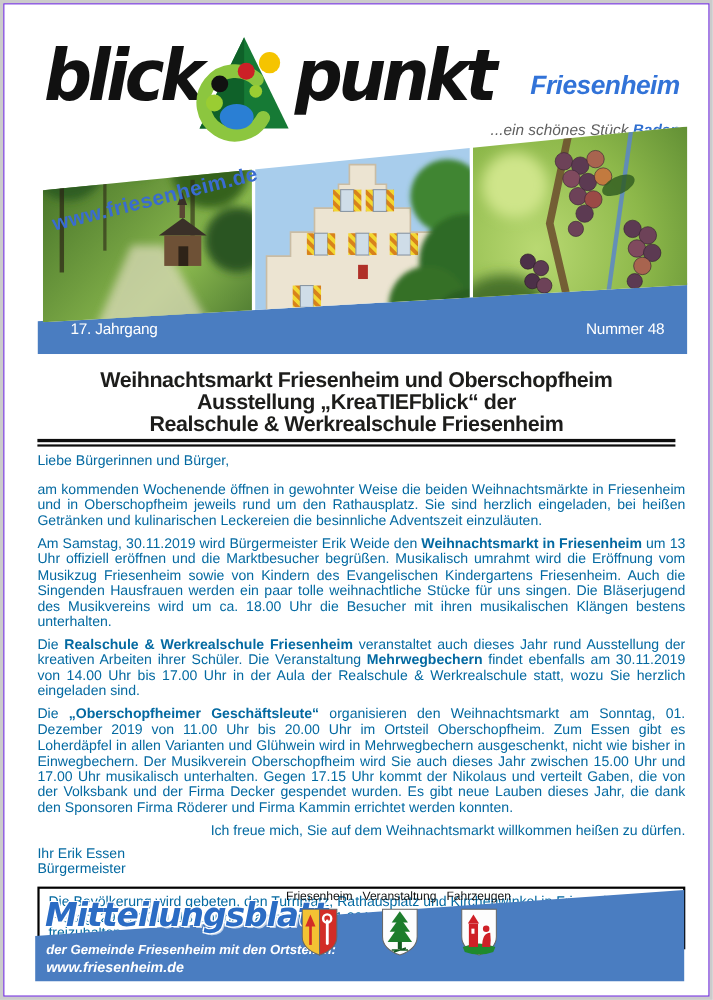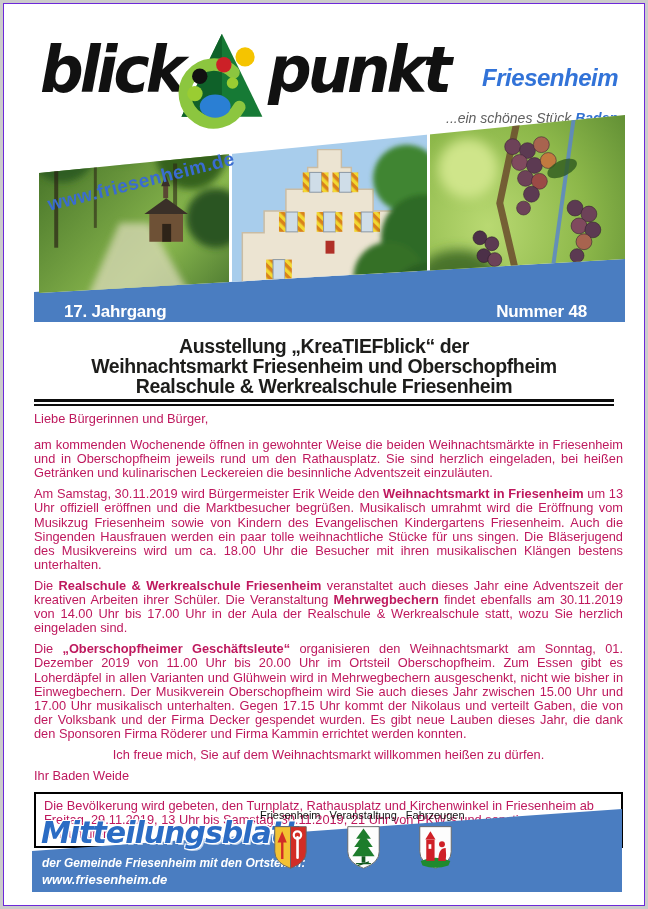--- a/index.html
+++ b/index.html
@@ -23,38 +23,38 @@
         font-size:19px;font-weight:bold;color:#3a6cd0;letter-spacing:0.5px;z-index:6;}
 
   
   .photo-area{position:absolute;left:30px;top:105px;width:591px;height:213px;}
   .blue-band{position:absolute;inset:0;background:#4a7dc1;
         clip-path:polygon(0px 183px,591px 148px,591px 213px,0px 213px);z-index:1;}
   .photo-strip{position:absolute;inset:0;background:#fff;display:flex;gap:3px;z-index:2;
         clip-path:polygon(5px 64px,591px 6px,591px 150px,5px 184px);}
   .photo-strip svg{flex:1;height:100%;display:block;}
   .issue-bar{position:absolute;left:0;right:0;top:182px;height:31px;z-index:3;display:flex;
-        align-items:flex-end;justify-content:center;color:#fff;font-weight:bold;font-size:17px;
+        align-items:flex-start;justify-content:center;color:#fff;font-weight:normal;font-size:14px;
         letter-spacing:-0.2px;}
   .issue-vol{position:absolute;left:30px;}
-  .issue-num{position:absolute;right:38px;}
+  .issue-num{position:absolute;right:21px;}
 
   
   .title-block{position:absolute;left:0;right:0;top:332px;text-align:center;color:#1d1d1b;
         font-weight:bold;font-size:19.5px;line-height:20px;letter-spacing:-0.4px;}
   .rule{position:absolute;left:30px;right:30px;background:#0d0d0d;}
   .rule-thick{top:395px;height:3px;}
   .rule-thin{top:400px;height:2px;}
 
   
   .letter{position:absolute;left:30px;width:589px;top:408px;font-size:12.8px;line-height:14.1px;
-        color:#be185d;text-align:justify;}
+        color:#0369a1;text-align:justify;}
   .letter p{margin:0 0 7px 0;}
   .letter .salutation{margin-bottom:12px;text-align:left;}
-  .letter .closing{text-align:center;}
+  .letter .closing{text-align:right;}
   .letter .sig{text-align:left;margin:0;}
   .notice-box{border:2px solid #000;margin-top:9px;padding:5px 8px;text-align:left;}
 
   
   .footer{position:absolute;left:0;top:795px;width:648px;height:112px;}
   .band-svg{position:absolute;inset:0;}
   .script-title{position:absolute;left:37px;top:16px;font-family:"DejaVu Sans",sans-serif;
         font-style:italic;font-weight:bold;font-size:30px;letter-spacing:-1px;color:#2b6cc4;
         text-shadow:-1px -1px 0 #fff,1px -1px 0 #fff,-1px 1px 0 #fff,1px 1px 0 #fff,2px 2px 0 rgba(255,255,255,.65);}
   .f-line1{position:absolute;left:38px;top:57px;font-size:12px;font-weight:bold;font-style:italic;color:#fff;}
@@ -218,35 +218,36 @@
       </svg>
     </div>
 
     <div class="issue-bar">
       <span class="issue-vol">17. Jahrgang</span>
       <span class="issue-num">Nummer 48</span>
     </div>
   </div>
 
   <div class="title-block">
+    <div>Weihnachtsmarkt Friesenheim und Oberschopfheim</div>
     <div>Ausstellung „KreaTIEFblick“ der</div>
-    <div>Weihnachtsmarkt Friesenheim und Oberschopfheim</div>
     <div>Realschule &amp; Werkrealschule Friesenheim</div>
   </div>
   <div class="rule rule-thick"></div>
   <div class="rule rule-thin"></div>
 
   <div class="letter">
     <p class="salutation">Liebe Bürgerinnen und Bürger,</p>
     <p><span>am kommenden Wochenende öffnen in gewohnter Weise die beiden Weihnachtsmärkte in Friesenheim und in Oberschopfheim jeweils rund um den Rathausplatz. Sie sind herzlich eingeladen, bei heißen Getränken und kulinarischen Leckereien die besinnliche Adventszeit einzuläuten.</span></p>
     <p><span>Am Samstag, 30.11.2019 wird Bürgermeister Erik Weide den </span><b>Weihnachtsmarkt in Friesenheim</b><span> um 13 Uhr offiziell eröffnen und die Marktbesucher begrüßen. Musikalisch umrahmt wird die Eröffnung vom Musikzug Friesenheim sowie von Kindern des Evangelischen Kindergartens Friesenheim. Auch die Singenden Hausfrauen werden ein paar tolle weihnachtliche Stücke für uns singen. Die Bläserjugend des Musikvereins wird um ca. 18.00 Uhr die Besucher mit ihren musikalischen Klängen bestens unterhalten.</span></p>
-    <p><span>Die </span><b>Realschule &amp; Werkrealschule Friesenheim</b><span> veranstaltet auch dieses Jahr eine Adventszeit der kreativen Arbeiten ihrer Schüler. Die Veranstaltung </span><b>Mehrwegbechern</b><span> findet ebenfalls am 30.11.2019 von 14.00 Uhr bis 17.00 Uhr in der Aula der Realschule &amp; Werkrealschule statt, wozu Sie herzlich eingeladen sind.</span></p>
+    <p><span>Die </span><b>Realschule &amp; Werkrealschule Friesenheim</b><span> veranstaltet auch dieses Jahr rund Ausstellung der kreativen Arbeiten ihrer Schüler. Die Veranstaltung </span><b>Mehrwegbechern</b><span> findet ebenfalls am 30.11.2019 von 14.00 Uhr bis 17.00 Uhr in der Aula der Realschule &amp; Werkrealschule statt, wozu Sie herzlich eingeladen sind.</span></p>
     <p><span>Die </span><b>„Oberschopfheimer Geschäftsleute“</b><span> organisieren den Weihnachtsmarkt am Sonntag, 01. Dezember 2019 von 11.00 Uhr bis 20.00 Uhr im Ortsteil Oberschopfheim. Zum Essen gibt es Loherdäpfel in allen Varianten und Glühwein wird in Mehrwegbechern ausgeschenkt, nicht wie bisher in Einwegbechern. Der Musikverein Oberschopfheim wird Sie auch dieses Jahr zwischen 15.00 Uhr und 17.00 Uhr musikalisch unterhalten. Gegen 17.15 Uhr kommt der Nikolaus und verteilt Gaben, die von der Volksbank und der Firma Decker gespendet wurden. Es gibt neue Lauben dieses Jahr, die dank den Sponsoren Firma Röderer und Firma Kammin errichtet werden konnten.</span></p>
     <p class="closing">Ich freue mich, Sie auf dem Weihnachtsmarkt willkommen heißen zu dürfen.</p>
-    <p class="sig">Ihr Baden Weide</p>
+    <p class="sig">Ihr Erik Essen</p>
+    <p class="sig">Bürgermeister</p>
     <div class="notice-box">
       <span>Die Bevölkerung wird gebeten, den Turnplatz, Rathausplatz und Kirchenwinkel in Friesenheim ab Freitag, 29.11.2019, 13 Uhr bis Samstag, 30.11.2019, 21 Uhr von PKW´s und sonstigen Fahrzeugen freizuhalten.</span>
     </div>
   </div>
 
   <div class="footer">
     <svg class="band-svg" viewBox="0 0 648 112">
       <polygon points="28,52 618,10 618,93 28,93" fill="#4a7dc1"></polygon>
     </svg>
     <div class="script-title">Mitteilungsblatt</div>

